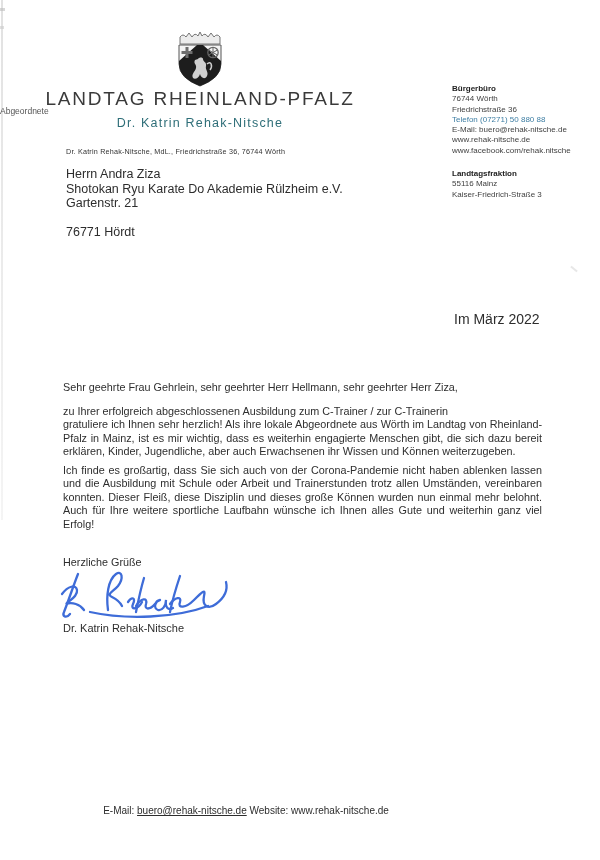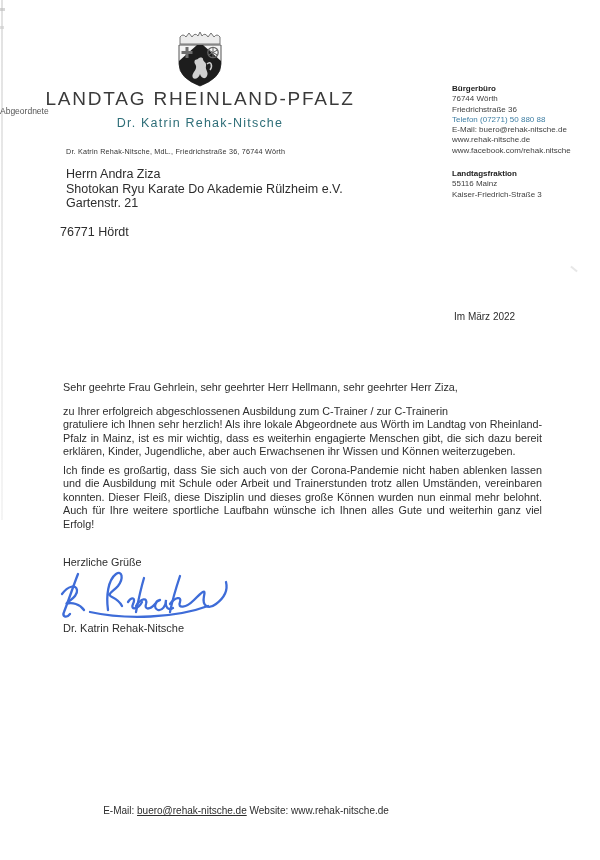--- a/index.html
+++ b/index.html
@@ -25,29 +25,29 @@
     font-size:19px;letter-spacing:1.8px;color:#3a3a3a;}
   .org-role{position:absolute;left:0;top:106px;width:400px;
     font-size:8.5px;color:#555;}
   .org-name{position:absolute;left:0;top:116px;width:400px;text-align:center;
     font-size:12.5px;letter-spacing:1.2px;color:#2e6e78;}
 
   .sender-line{position:absolute;left:66px;top:147px;font-size:7.2px;color:#333;
     letter-spacing:.2px;}
 
   .recipient{position:absolute;left:66px;top:167px;font-size:12.5px;line-height:14.5px;color:#2d2d2d;}
-  .recipient-city{position:absolute;left:60px;top:225px;font-size:12.5px;color:#2d2d2d;}
+  .recipient-city{position:absolute;left:66px;top:225px;font-size:12.5px;color:#2d2d2d;}
 
   .contact{position:absolute;left:452px;font-size:8px;line-height:10.3px;color:#3f3f3f;width:140px;}
   .contact-1{top:84px;}
   .contact-2{top:169px;}
   .contact .c-title{font-weight:bold;color:#222;}
   .contact .phone{color:#3e7ea3;}
 
-  .date-line{position:absolute;left:454px;top:311px;font-size:10px;color:#2d2d2d;}
+  .date-line{position:absolute;left:454px;top:311px;font-size:14px;color:#2d2d2d;}
 
   .body-text{font-size:10.8px;line-height:13.4px;color:#2e2e2e;}
   .salutation{position:absolute;left:63px;top:381px;width:480px;}
   .para-1{position:absolute;left:63px;top:405px;width:479px;text-align:justify;}
   .para-2{position:absolute;left:63px;top:464px;width:479px;text-align:justify;}
   .closing{position:absolute;left:63px;top:556px;}
   .signature{position:absolute;left:56px;top:566px;width:205px;height:60px;}
   .sig-name{position:absolute;left:63px;top:622px;font-size:11px;color:#2e2e2e;}
 
   .footer{position:absolute;left:0;top:805px;width:492px;text-align:center;

